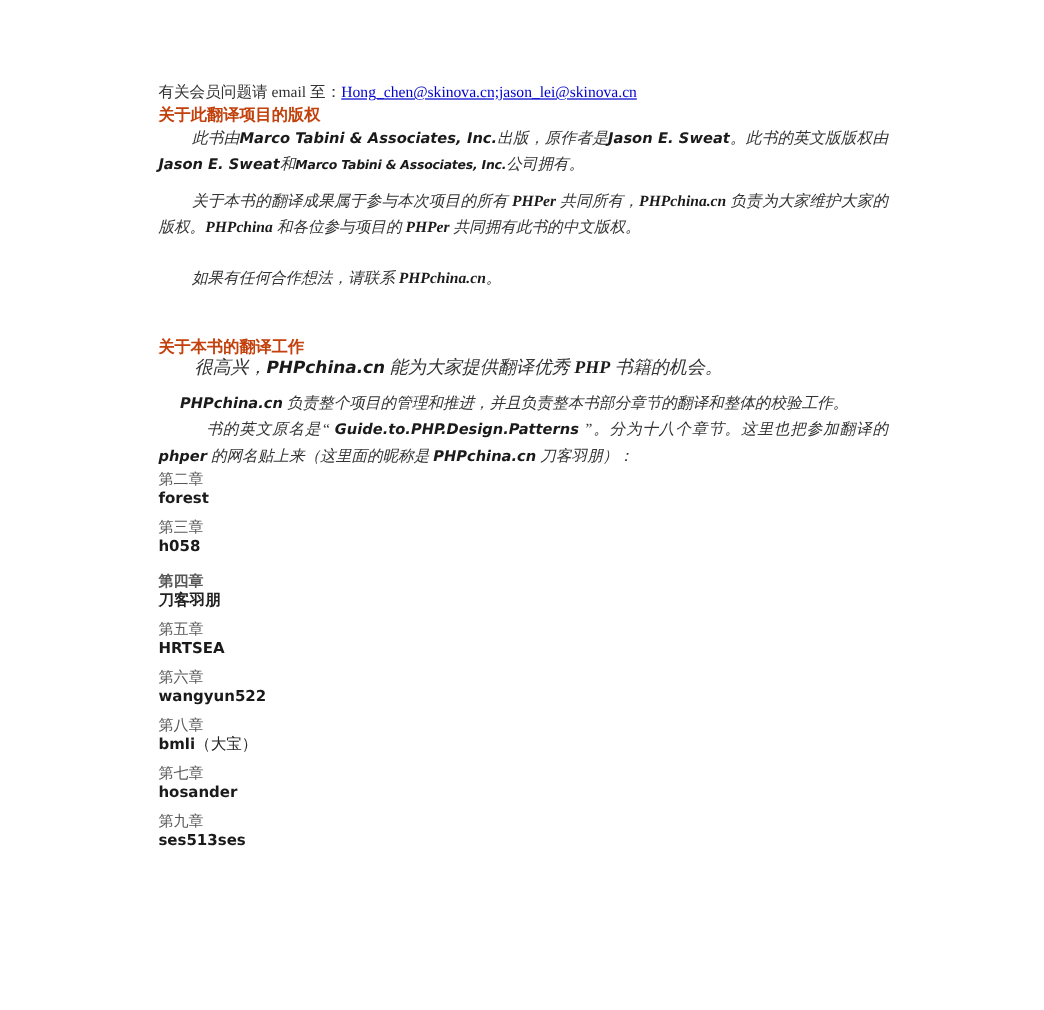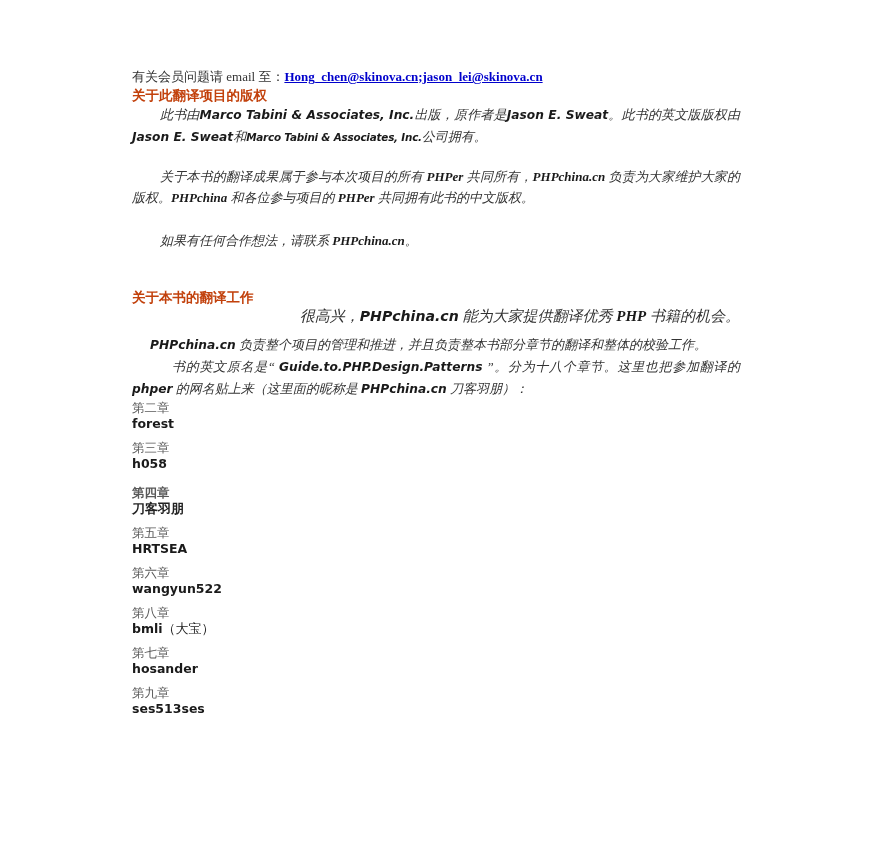--- a/index.html
+++ b/index.html
@@ -20,47 +20,47 @@
   }
   .email-line {
     margin: 0;
     font-size: 13px;
     line-height: 18px;
     color: #333333;
   }
   .email-link {
     color: #0000cc;
     text-decoration: underline;
-    font-weight: 700;
+    font-weight: 400;
     cursor: pointer;
   }
   .h {
     margin: 1px 0 0 0;
     font-size: 13.5px;
     line-height: 17px;
     font-weight: 700;
     color: #c2410c;
   }
   .para {
     margin: 0;
     font-size: 13px;
     line-height: 21px;
     text-align: justify;
     color: #333333;
     font-style: italic;
   }
   .indent  { text-indent: 28px; }
-  .sp1 { margin-top: 18px; }
+  .sp1 { margin-top: 8px; }
   .sp2 { margin-top: 22px; }
   .sp3 { margin-top: 38px; }
   .big {
     font-size: 15px;
     line-height: 20px;
     text-indent: 30px;
-    text-align: right;
+    text-align: left;
   }
   .indent3 { text-indent: 18px; margin-top: 8px; }
   .indent4 { text-indent: 40px; }
   .chapters { margin-top: 0; }
   .chapter { margin-bottom: 8px; }
   .chapter.gap-before { margin-top: 13px; font-weight: bold; }
   .ch-label {
     font-size: 12.5px;
     line-height: 16px;
     color: #595959;

